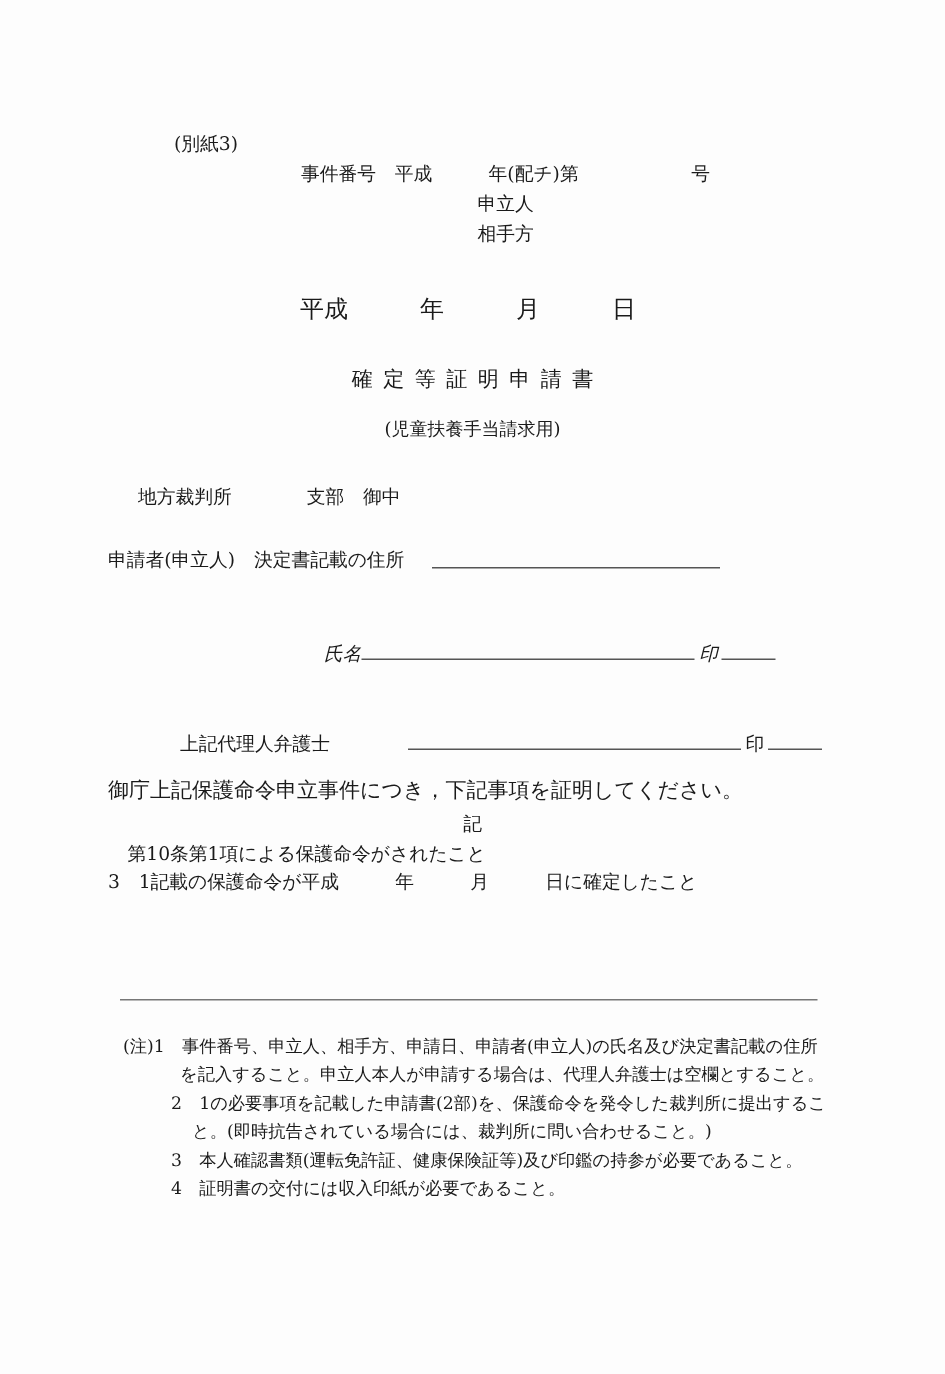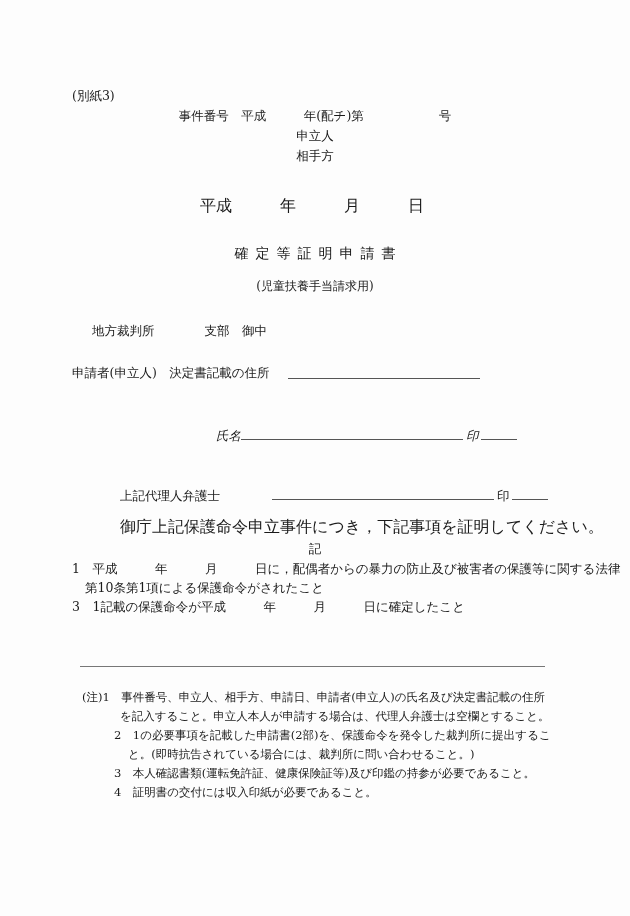--- a/index.html
+++ b/index.html
@@ -30,21 +30,21 @@
     font-size: 12.5px;
     line-height: 20px;
     white-space: pre;
   }
   .sheet-no {
     font-size: 12.5px;
     line-height: 20px;
   }
 
   
-  .header-block { margin-bottom: 0; }
+  .header-block { margin-bottom: 0; margin-left: 44px; }
   .header-block .line { white-space: pre; text-align: center; }
 
   
   .date-row {
     margin-top: 30px;
     text-align: center;
     font-size: 16px;
     line-height: 20px;
     padding-right: 6px;
     white-space: pre;
@@ -110,24 +110,23 @@
   .rule-name { width: 222px; }
   .rule-atty { width: 222px; }
   .rule-seal { width: 36px; margin-left: 2px; }
   .seal-mark { display: inline-block; padding-left: 3px; }
 
   
   .request {
     position: absolute;
     left: 0;
     top: 431px;
-    font-size: 16px;
-    line-height: 20px;
-    white-space: pre;
-    margin-left: 48px;
+    font-size: 14px;
+    line-height: 20px;
+    white-space: pre;
   }
   .ki {
     position: absolute;
     left: 0;
     top: 453px;
     width: 486px;
     text-align: center;
     font-size: 12.5px;
     line-height: 20px;
   }
@@ -215,21 +214,20 @@
     </div>
 
     <div class="sig-row" style="left:48px; top:400px;">
       <span class="sig-label">上記代理人弁護士</span><span style="display:inline-block;width:52px;"></span><span class="rule rule-atty"></span><span class="seal-mark">印</span><span class="rule rule-seal"></span>
     </div>
 
     <div class="request">御庁上記保護命令申立事件につき，下記事項を証明してください。</div>
     <div class="ki">記</div>
 
     <div class="items">
-      <div class="item">1　平成　　　年　　　月　　　日に，配偶者からの暴力の防止及び被害者の保護等に関する法律</div>
       <div class="item-cont">第10条第1項による保護命令がされたこと</div>
       <div class="item">3　1記載の保護命令が平成　　　年　　　月　　　日に確定したこと</div>
     </div>
 
     <div class="divider"></div>
 
     <div class="notes">
       <div class="note-row note-lead"><span>(注)</span><span>1</span>　<span>事件番号、申立人、相手方、申請日、申請者(申立人)の氏名及び決定書記載の住所</span></div>
       <div class="note-row note-wrap1">を記入すること。申立人本人が申請する場合は、代理人弁護士は空欄とすること。</div>
 

